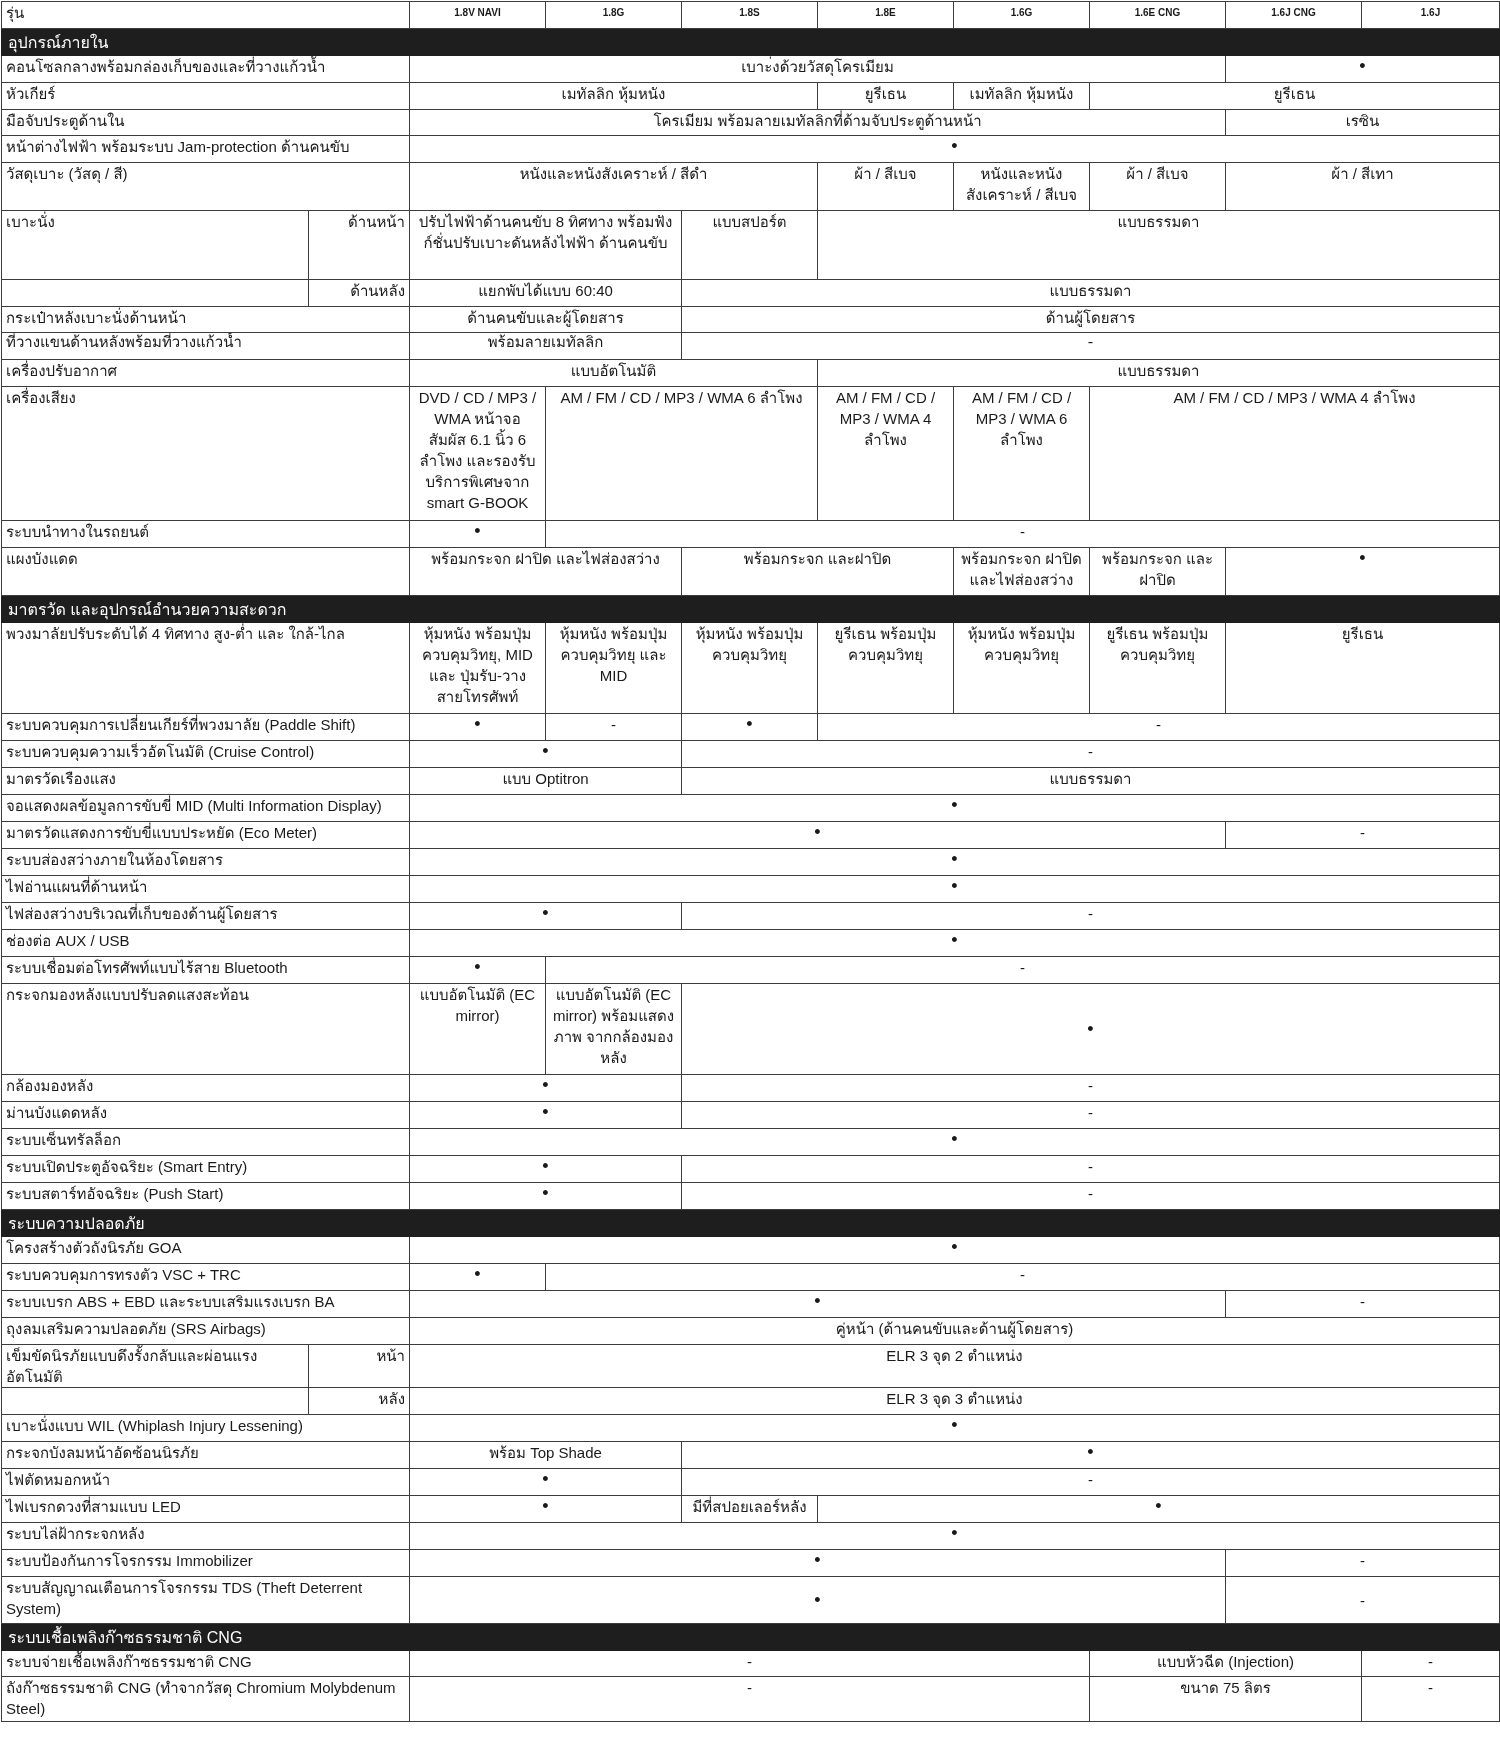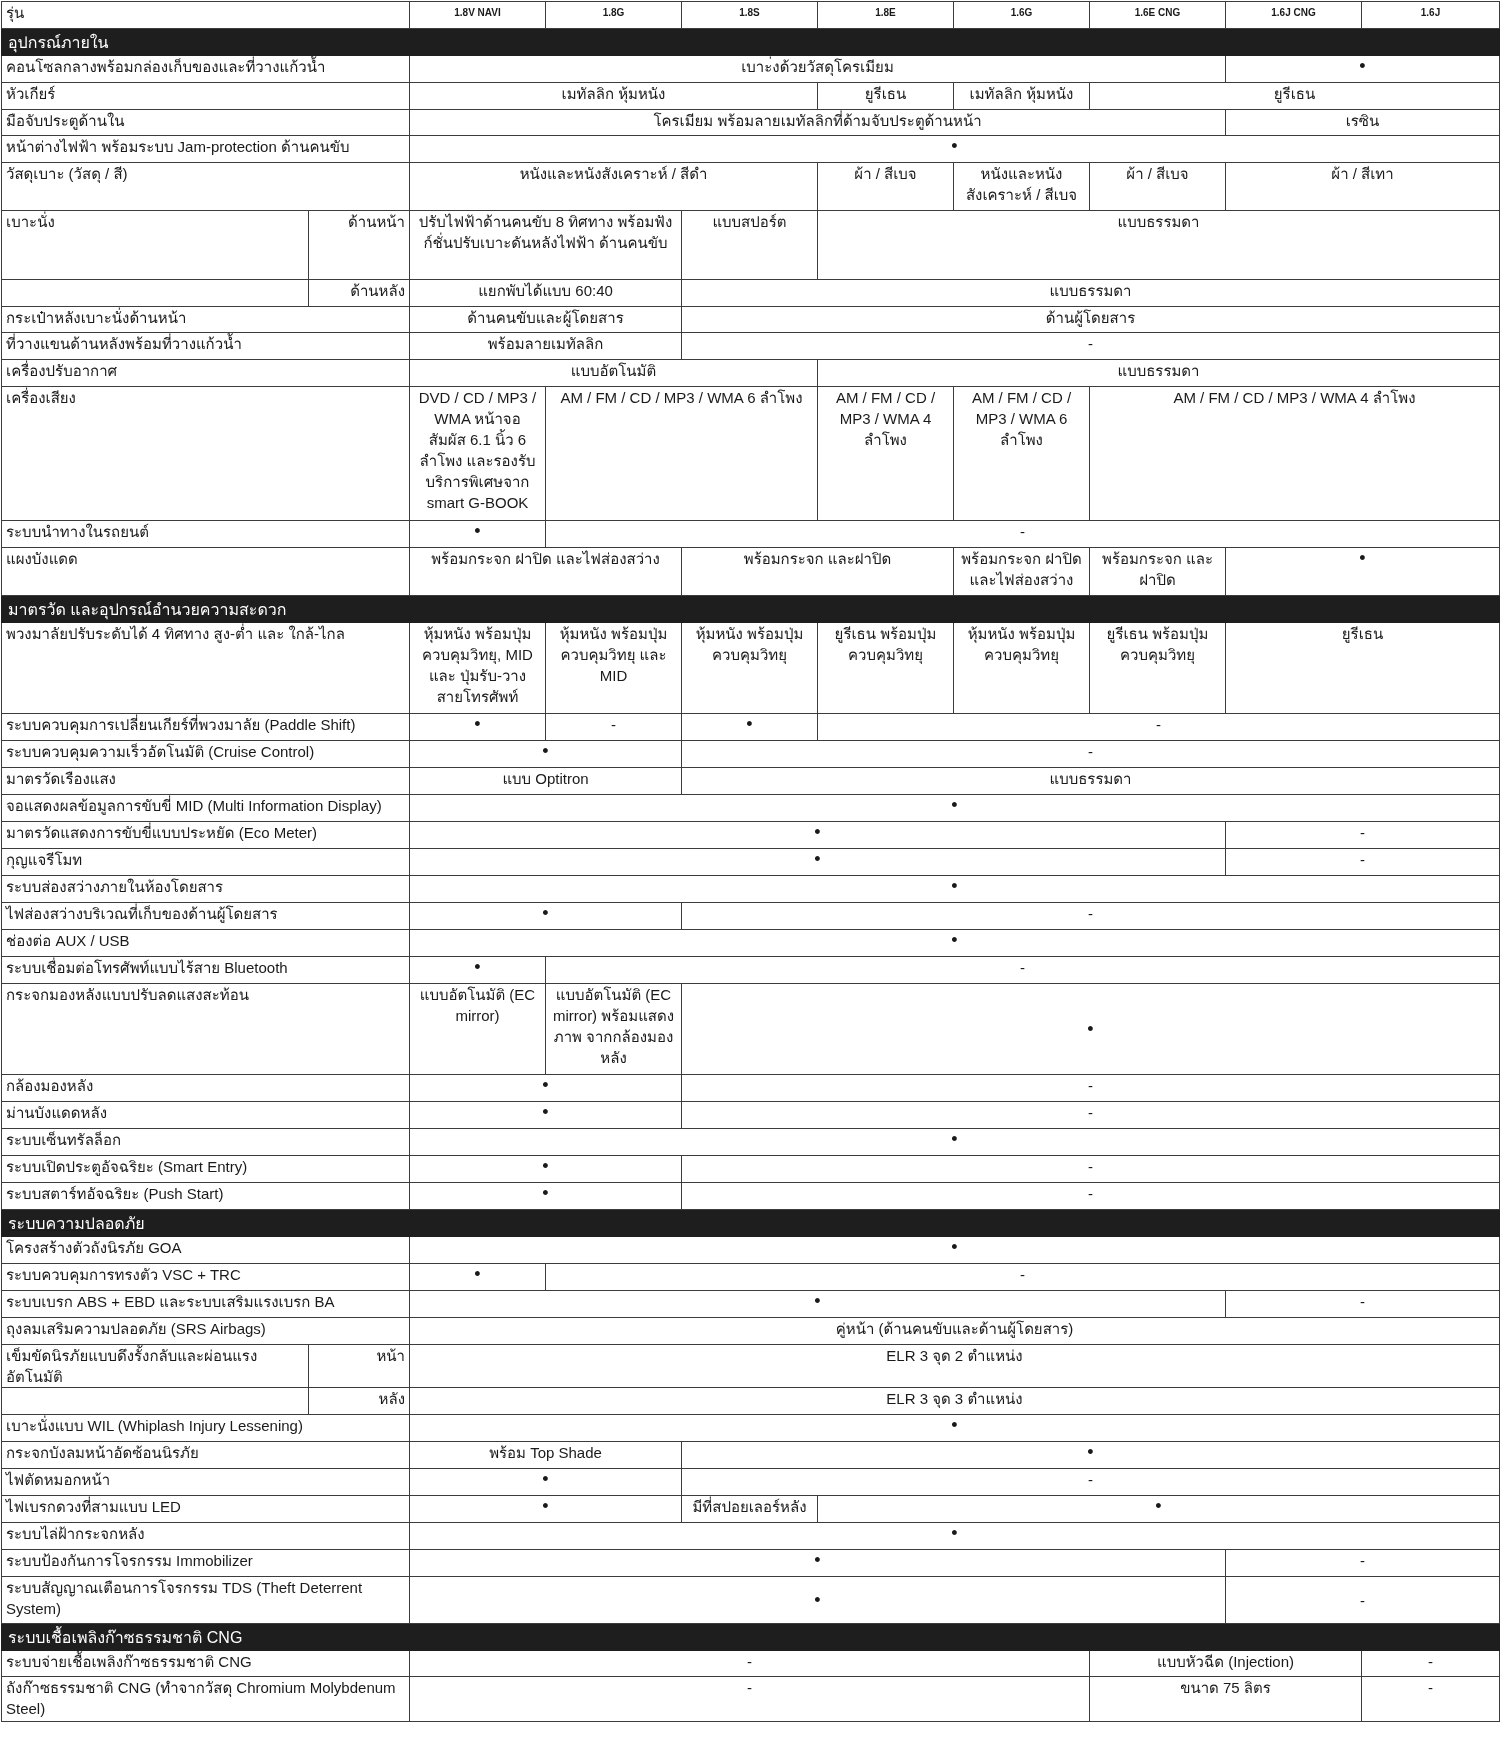--- a/index.html
+++ b/index.html
@@ -91,21 +91,21 @@
         <td class="label noright notop"></td>
         <td class="sublabel noleft">ด้านหลัง</td>
         <td class="val" colspan="2">แยกพับได้แบบ 60:40</td>
         <td class="val" colspan="6">แบบธรรมดา</td>
       </tr>
       <tr style="height: 26px;">
         <td class="label" colspan="2">กระเป๋าหลังเบาะนั่งด้านหน้า</td>
         <td class="val" colspan="2">ด้านคนขับและผู้โดยสาร</td>
         <td class="val" colspan="6">ด้านผู้โดยสาร</td>
       </tr>
-      <tr style="height: 27px;">
+      <tr style="height: 27px; font-family: Liberation Mono, monospace;">
         <td class="label" colspan="2">ที่วางแขนด้านหลังพร้อมที่วางแก้วน้ำ</td>
         <td class="val" colspan="2">พร้อมลายเมทัลลิก</td>
         <td class="val" colspan="6">-</td>
       </tr>
       <tr style="height: 27px;">
         <td class="label" colspan="2">เครื่องปรับอากาศ</td>
         <td class="val" colspan="3">แบบอัตโนมัติ</td>
         <td class="val" colspan="5">แบบธรรมดา</td>
       </tr>
       <tr style="height: 134px;">
@@ -162,26 +162,25 @@
       <tr style="height: 27px;">
         <td class="label" colspan="2">จอแสดงผลข้อมูลการขับขี่ MID (Multi Information Display)</td>
         <td class="val dot" colspan="8">•</td>
       </tr>
       <tr style="height: 27px;">
         <td class="label" colspan="2">มาตรวัดแสดงการขับขี่แบบประหยัด (Eco Meter)</td>
         <td class="val dot" colspan="6">•</td>
         <td class="val" colspan="2">-</td>
       </tr>
       <tr style="height: 27px;">
-        <td class="label" colspan="2">กุญแจรีโมท</td>
-        <td class="val dot" colspan="6">•</td>
-        <td class="val" colspan="2">-</td>
-      </tr>
-      <tr style="height: 27px;">
         <td class="label" colspan="2">ระบบส่องสว่างภายในห้องโดยสาร</td>
+        <td class="val dot" colspan="8">•</td>
+      </tr>
+      <tr style="height: 27px;">
+        <td class="label" colspan="2">ไฟอ่านแผนที่ด้านหน้า</td>
         <td class="val dot" colspan="8">•</td>
       </tr>
       <tr style="height: 27px;">
         <td class="label" colspan="2">ไฟส่องสว่างบริเวณที่เก็บของด้านผู้โดยสาร</td>
         <td class="val dot" colspan="2">•</td>
         <td class="val" colspan="6">-</td>
       </tr>
       <tr style="height: 27px;">
         <td class="label" colspan="2">ช่องต่อ AUX / USB</td>
         <td class="val dot" colspan="8">•</td>

